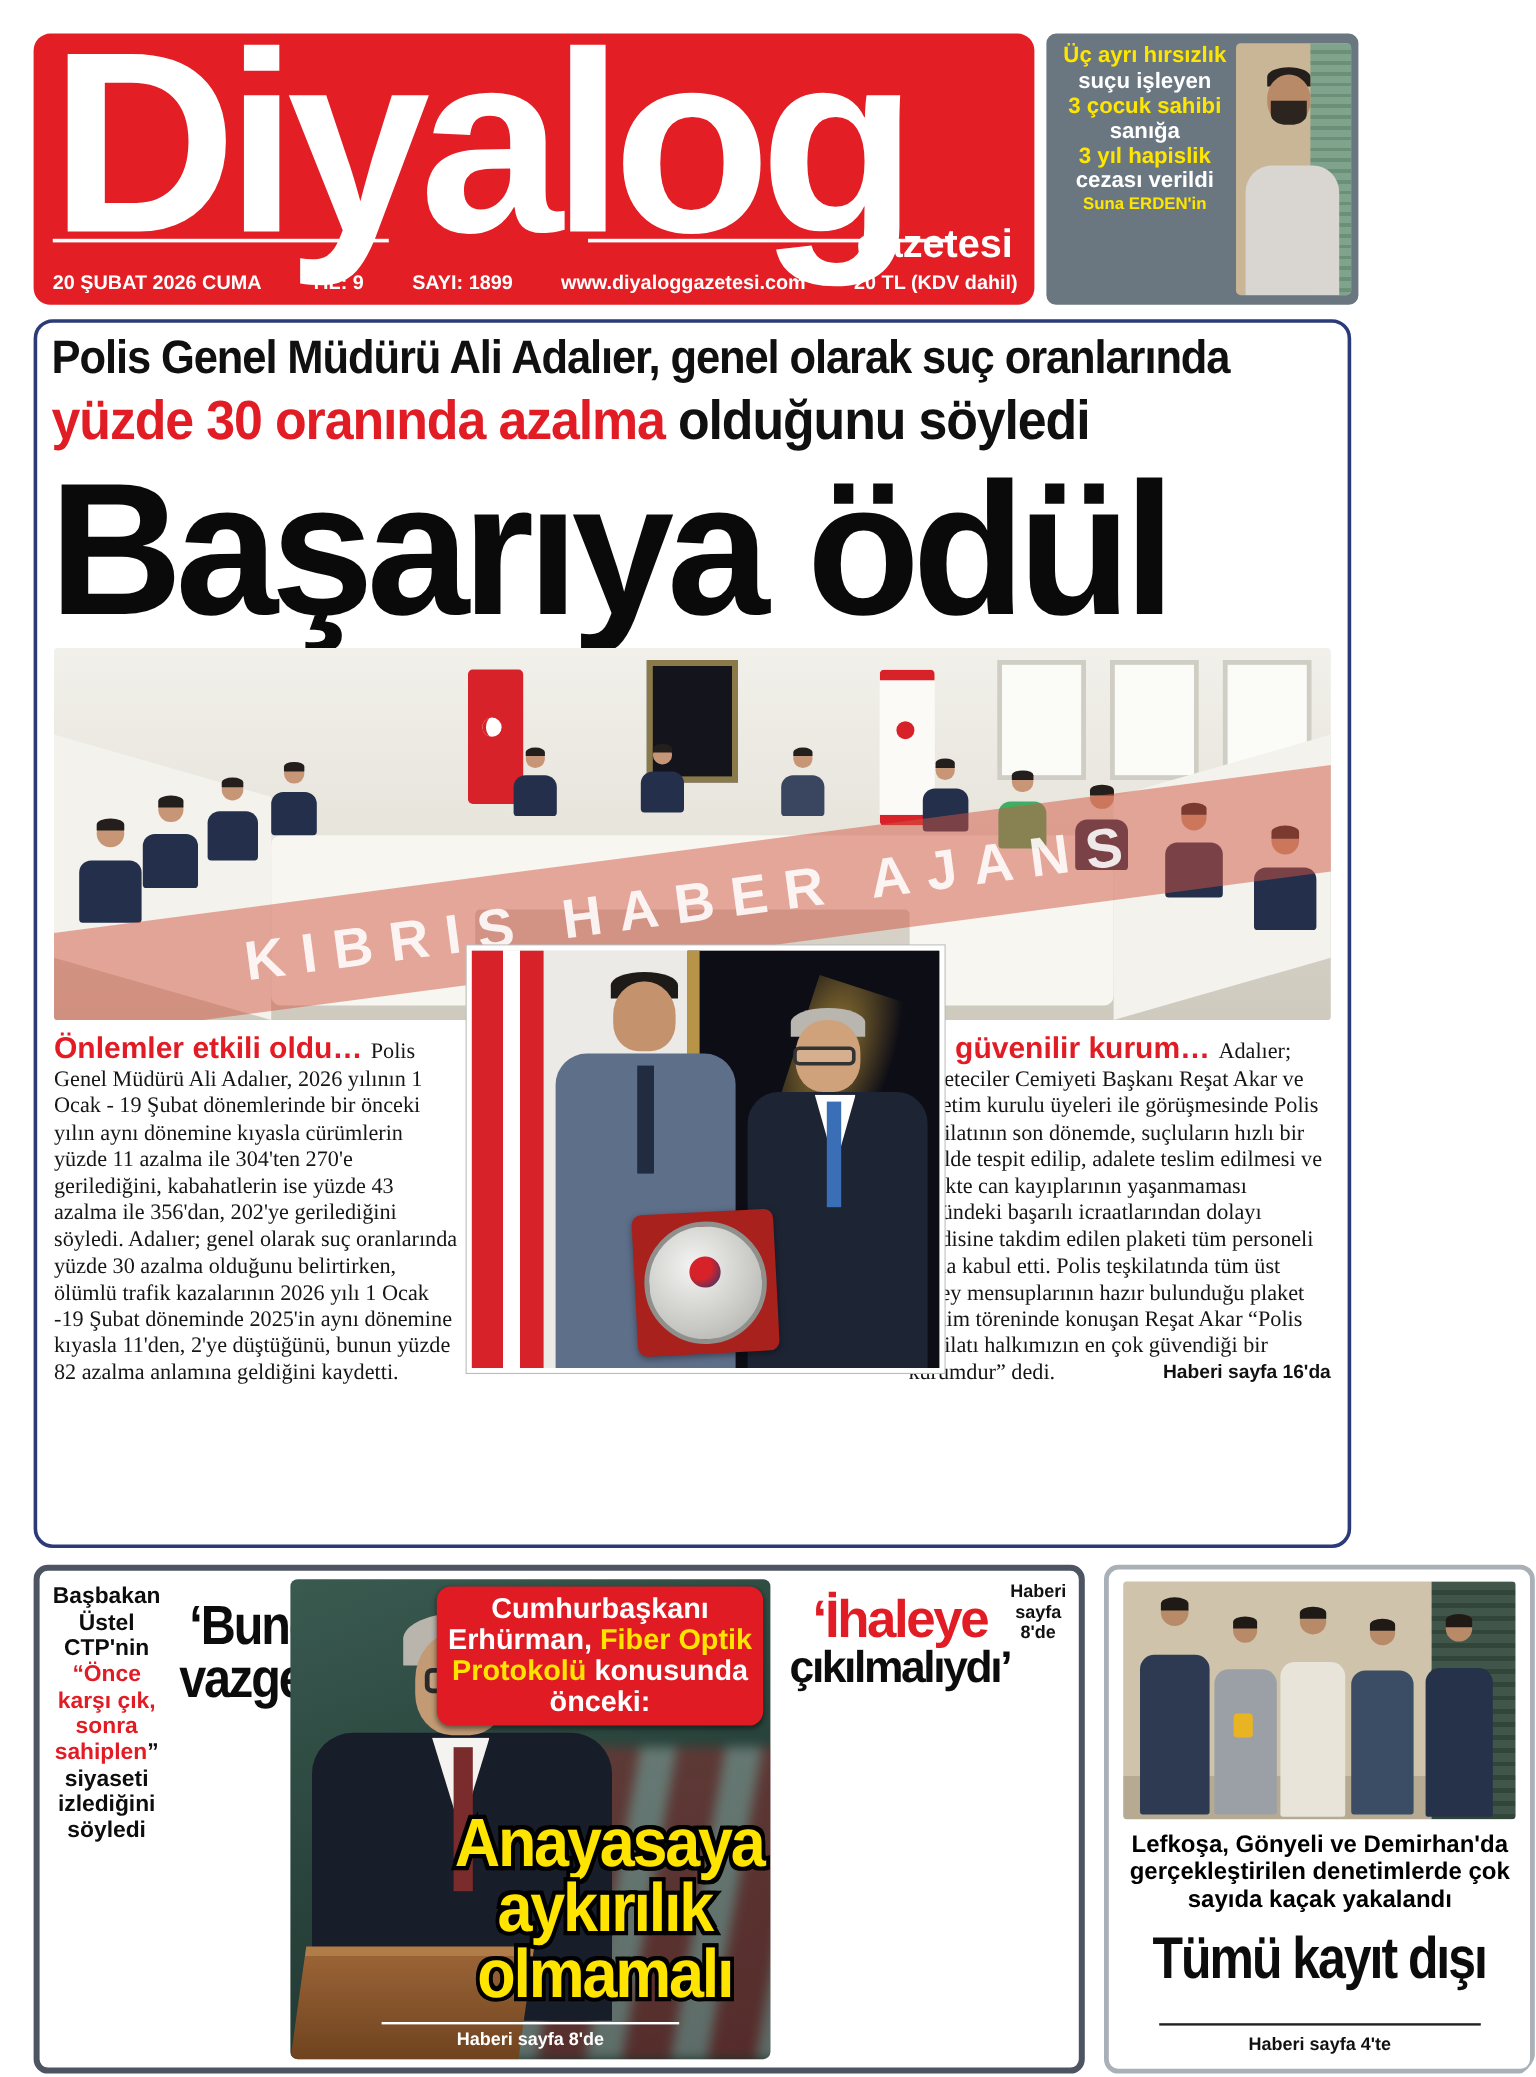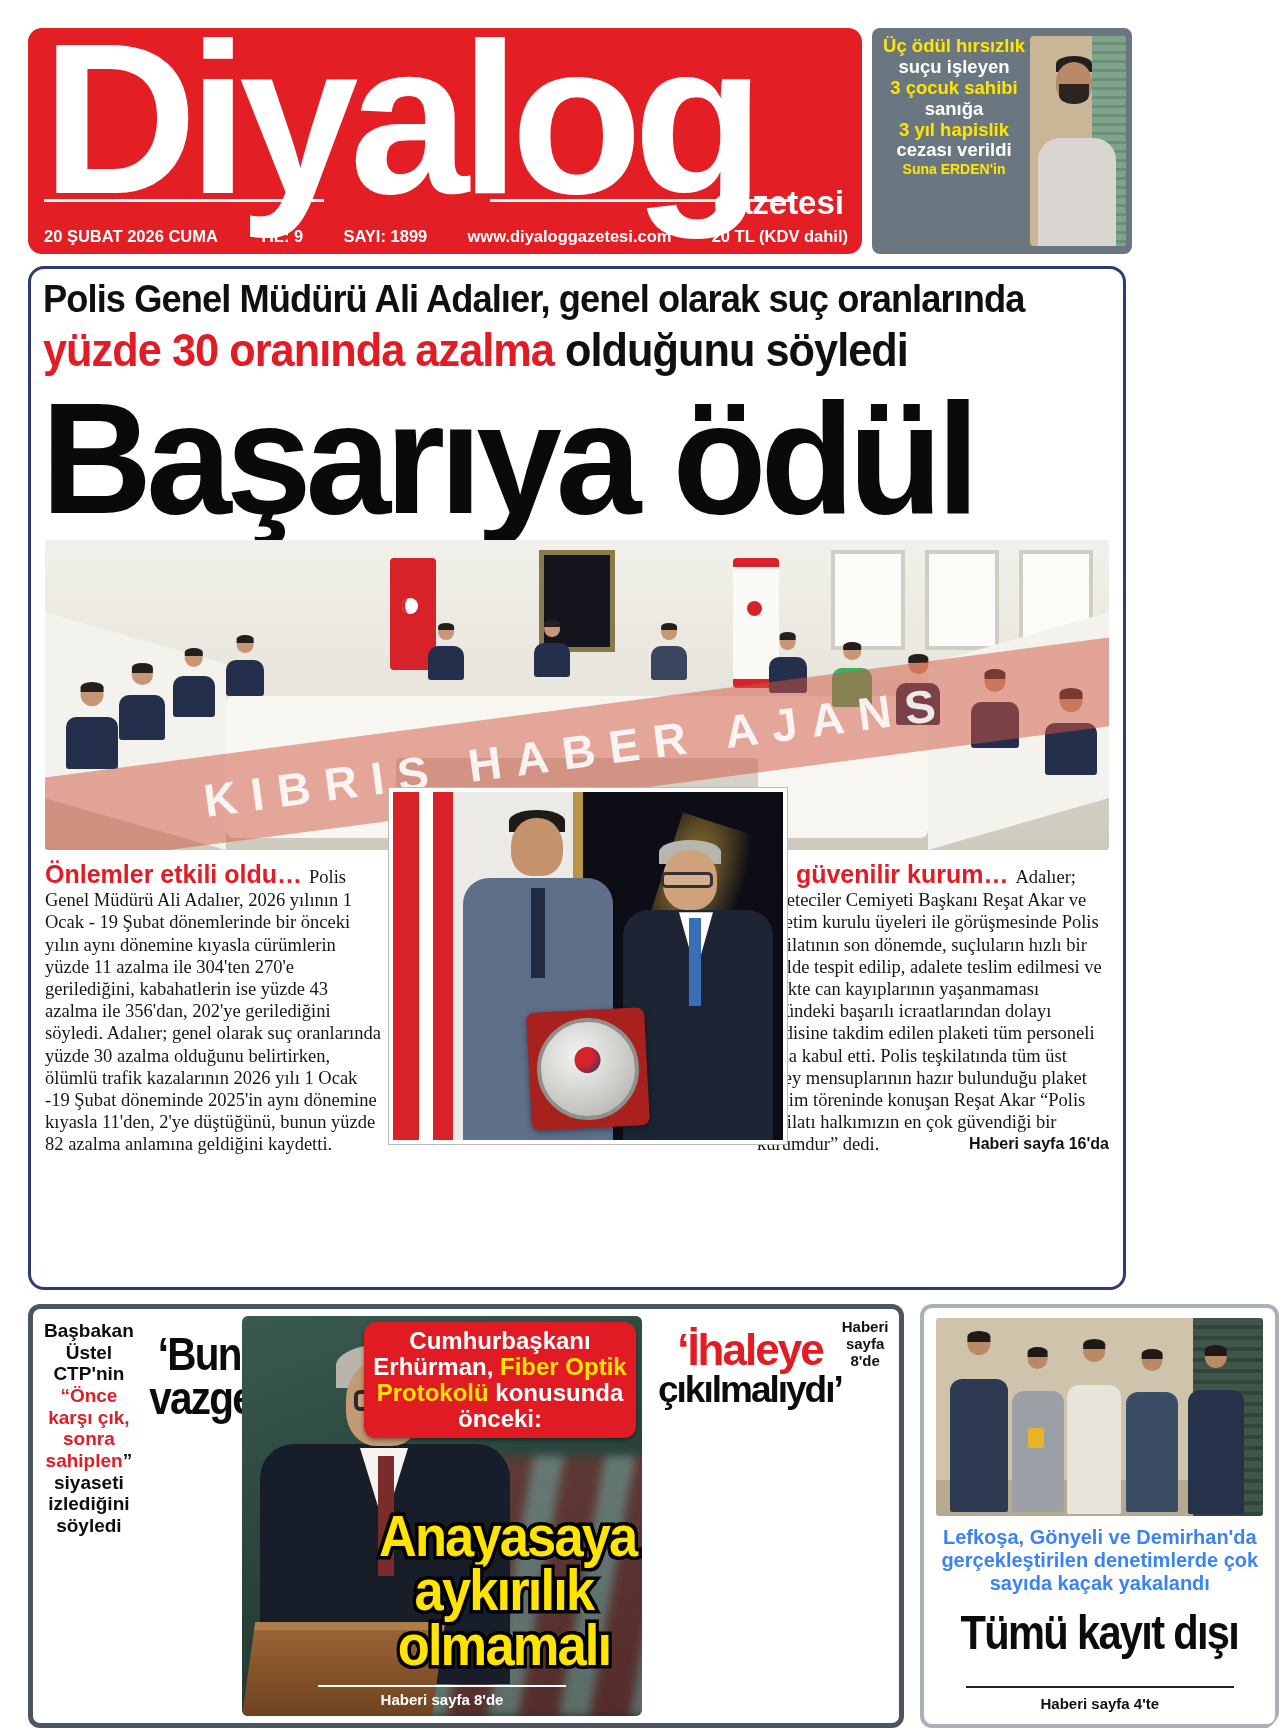--- a/index.html
+++ b/index.html
@@ -158,21 +158,21 @@
           box-sizing:border-box;display:flex;flex-direction:column;}
   .gphoto{position:relative;height:198px;border-radius:3px;overflow:hidden;
           background:linear-gradient(#cfc3ab 0 82%,#b6aa92 82% 100%);}
   .gdoor{position:absolute;right:0;top:0;bottom:0;width:70px;
          background:repeating-linear-gradient(#41564a 0 7px,#324539 7px 11px);}
   .gfig{position:absolute;}
   .gfig .gb{position:absolute;left:0;right:0;bottom:0;height:74%;background:var(--c,#2e3a52);border-radius:12px 12px 2px 2px;}
   .gfig .gh{position:absolute;left:50%;transform:translateX(-50%);top:0;width:40%;aspect-ratio:1;background:#b98a68;border-radius:50%;}
   .gfig .gh::after{content:"";position:absolute;top:-1px;left:0;right:0;height:48%;background:#1f1a16;border-radius:50% 50% 0 0;}
   .gdot{position:absolute;width:16px;height:20px;background:#e8b423;border-radius:3px;}
-  .gkicker{margin:10px 2px 0 2px;text-align:center;font-weight:800;font-size:20px;line-height:1.16;color:#3b82f6;}
+  .gkicker{margin:10px 2px 0 2px;text-align:center;font-weight:800;font-size:20px;line-height:1.16;color:#000000;}
   .gtitle{margin:8px 0 0 0;text-align:center;font-weight:800;font-size:49px;letter-spacing:-2px;color:#0c0c0c;
           white-space:nowrap;transform:scaleX(.85);transform-origin:center;}
 </style>
 </head>
 <body>
 
 <div class="page">
 
   <header class="mastrow">
     <div class="masthead">
@@ -184,21 +184,21 @@
         <span>20 ŞUBAT 2026 CUMA</span>
         <span>YIL: 9</span>
         <span>SAYI: 1899</span>
         <span>www.diyaloggazetesi.com</span>
         <span>20 TL (KDV dahil)</span>
       </div>
     </div>
 
     <aside class="sidebox">
       <div class="sidetext">
-        <div class="s-line s-y">Üç ödül hırsızlık</div>
+        <div class="s-line s-y">Üç ayrı hırsızlık</div>
         <div class="s-line s-w">suçu işleyen</div>
         <div class="s-line s-y">3 çocuk sahibi</div>
         <div class="s-line s-w">sanığa</div>
         <div class="s-line s-y">3 yıl hapislik</div>
         <div class="s-line s-w">cezası verildi</div>
         <div class="byline s-y">Suna ERDEN'in</div>
 
       </div>
       <div class="sidephoto">
         <div class="shutter"></div>

